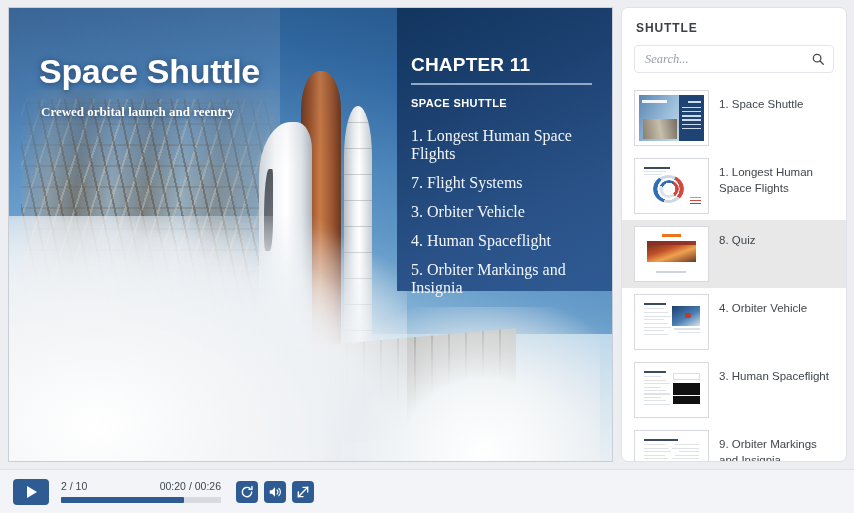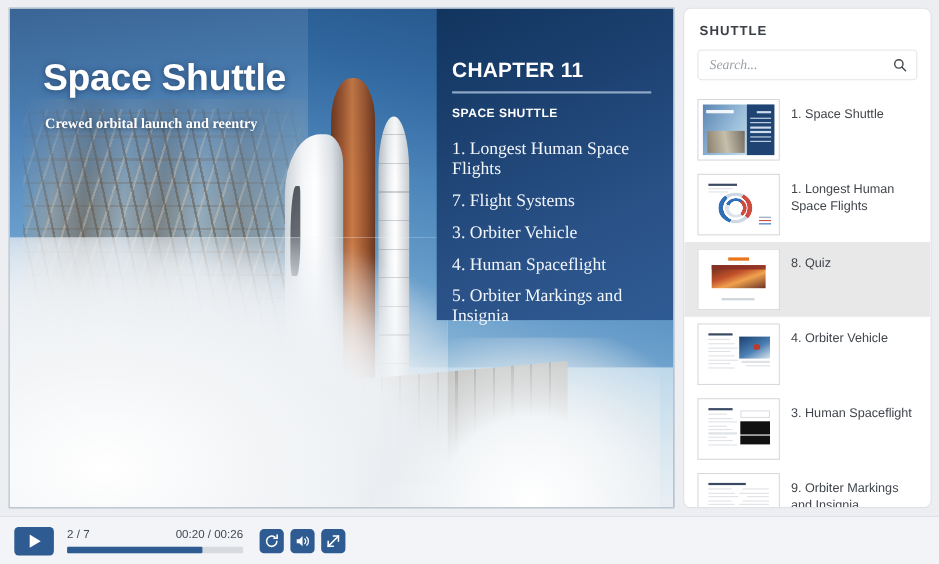--- a/index.html
+++ b/index.html
@@ -426,21 +426,21 @@
 
   <div id="playbar">
 
     <div class="play-btn">
       <svg width="13" height="14" viewBox="0 0 13 14">
         <polygon points="2,1 12,7 2,13" fill="#ffffff"></polygon>
       </svg>
     </div>
 
     <div class="meta-row">
-      <span>2 / 7</span>
+      <span>2 / 10</span>
       <span>00:20 / 00:26</span>
     </div>
 
     <div class="progress">
       <div class="progress-fill" id="progress-fill" style="width: 77%;"></div>
     </div>
 
     <div class="ctrl" id="btn-replay">
       <svg width="14" height="14" viewBox="0 0 24 24" fill="none" stroke="#fff" stroke-width="2.4" stroke-linecap="round">
         <path d="M20 12a8 8 0 1 1-3.1-6.3"></path>

